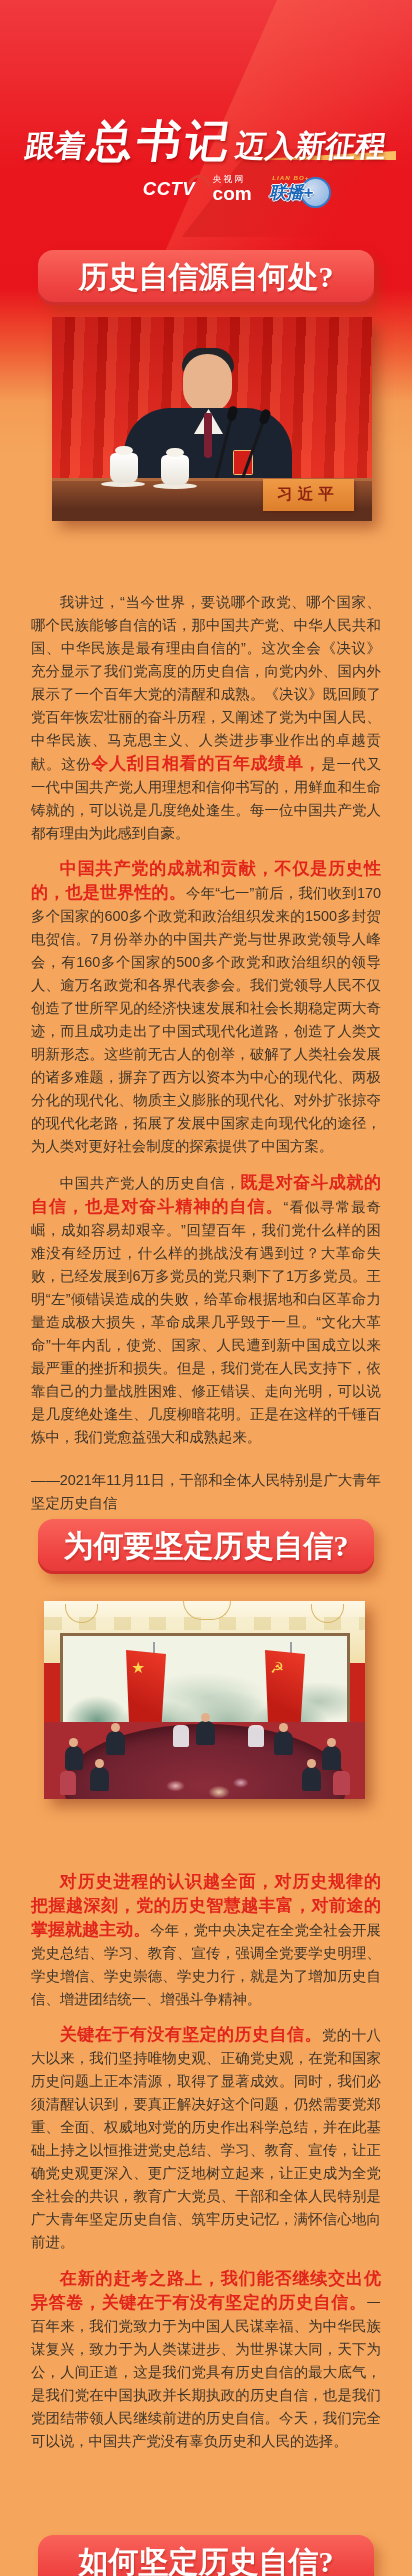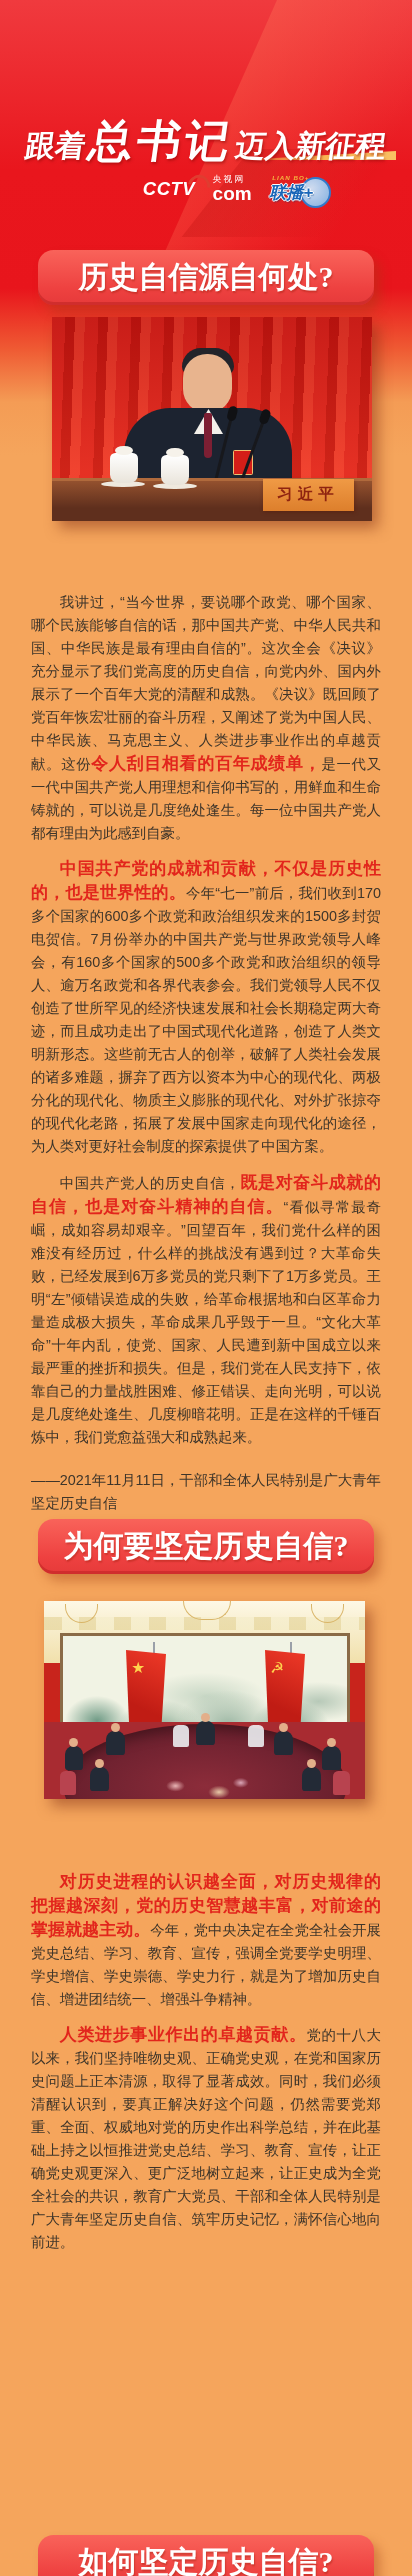--- a/index.html
+++ b/index.html
@@ -212,21 +212,22 @@
     <div class="fig" style="left:258px;top:166px;"></div>
     <div class="chair-cover" style="left:129px;top:124px;"></div>
     <div class="chair-cover" style="left:204px;top:124px;"></div>
     <div class="chair-red" style="left:15.5px;top:170px;"></div>
     <div class="chair-red" style="right:15.5px;top:170px;"></div>
   </div>
 
   <div class="text-block tb-2">
     <div>
         <p class="para"><span class="run em">对历史进程的认识越全面，对历史规律的把握越深刻，党的历史智慧越丰富，对前途的掌握就越主动。</span><span class="run">今年，党中央决定在全党全社会开展党史总结、学习、教育、宣传，强调全党要学史明理、学史增信、学史崇德、学史力行，就是为了增加历史自信、增进团结统一、增强斗争精神。</span></p>
-        <p class="para"><span class="run em">人类进步事业作出的卓越贡献。</span><span class="run">党的十八大以来，我们坚持唯物史观、正确党史观，在党和国家历史问题上正本清源，取得了显著成效。同时，我们必须清醒认识到，要真正解决好这个问题，仍然需要党郑重、全面、权威地对党的历史作出科学总结，并在此基础上持之以恒推进党史总结、学习、教育、宣传，让正确党史观更深入、更广泛地树立起来，让正史成为全党全社会的共识，教育广大党员、干部和全体人民特别是广大青年坚定历史自信、筑牢历史记忆，满怀信心地向前进。</span></p>
+        <p class="para"><span class="run em">关键在于有没有坚定的历史自信。</span><span class="run">党的十八大以来，我们坚持唯物史观、正确党史观，在党和国家历史问题上正本清源，取得了显著成效。同时，我们必须清醒认识到，要真正解决好这个问题，仍然需要党郑重、全面、权威地对党的历史作出科学总结，并在此基础上持之以恒推进党史总结、学习、教育、宣传，让正确党史观更深入、更广泛地树立起来，让正史成为全党全社会的共识，教育广大党员、干部和全体人民特别是广大青年坚定历史自信、筑牢历史记忆，满怀信心地向前进。</span></p>
+        <p class="para"><span class="run em">在新的赶考之路上，我们能否继续交出优异答卷，关键在于有没有坚定的历史自信。</span><span class="run">一百年来，我们党致力于为中国人民谋幸福、为中华民族谋复兴，致力于为人类谋进步、为世界谋大同，天下为公，人间正道，这是我们党具有历史自信的最大底气，是我们党在中国执政并长期执政的历史自信，也是我们党团结带领人民继续前进的历史自信。今天，我们完全可以说，中国共产党没有辜负历史和人民的选择。</span></p>
       </div>
   </div>
 
   <div class="section-banner banner-3">
     <span>如何坚定历史自信?</span>
   </div>
 
 </div>
 
 

